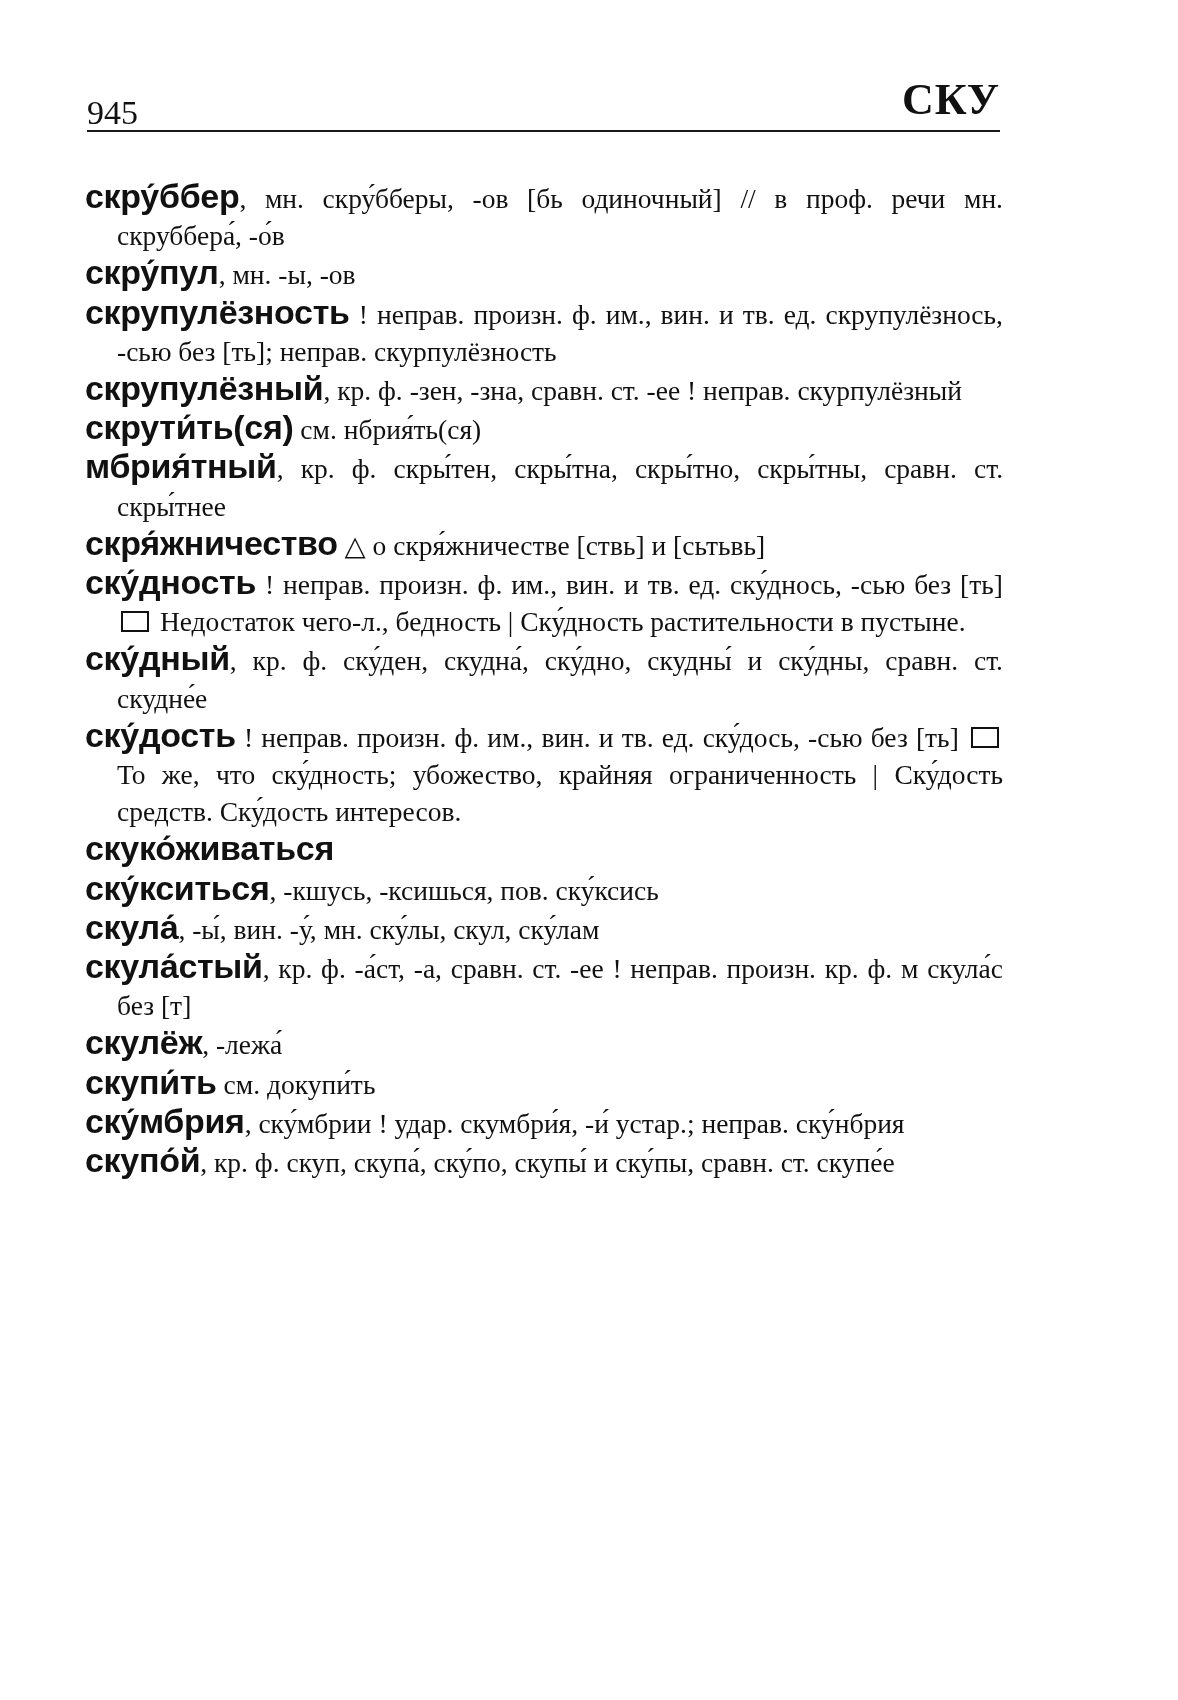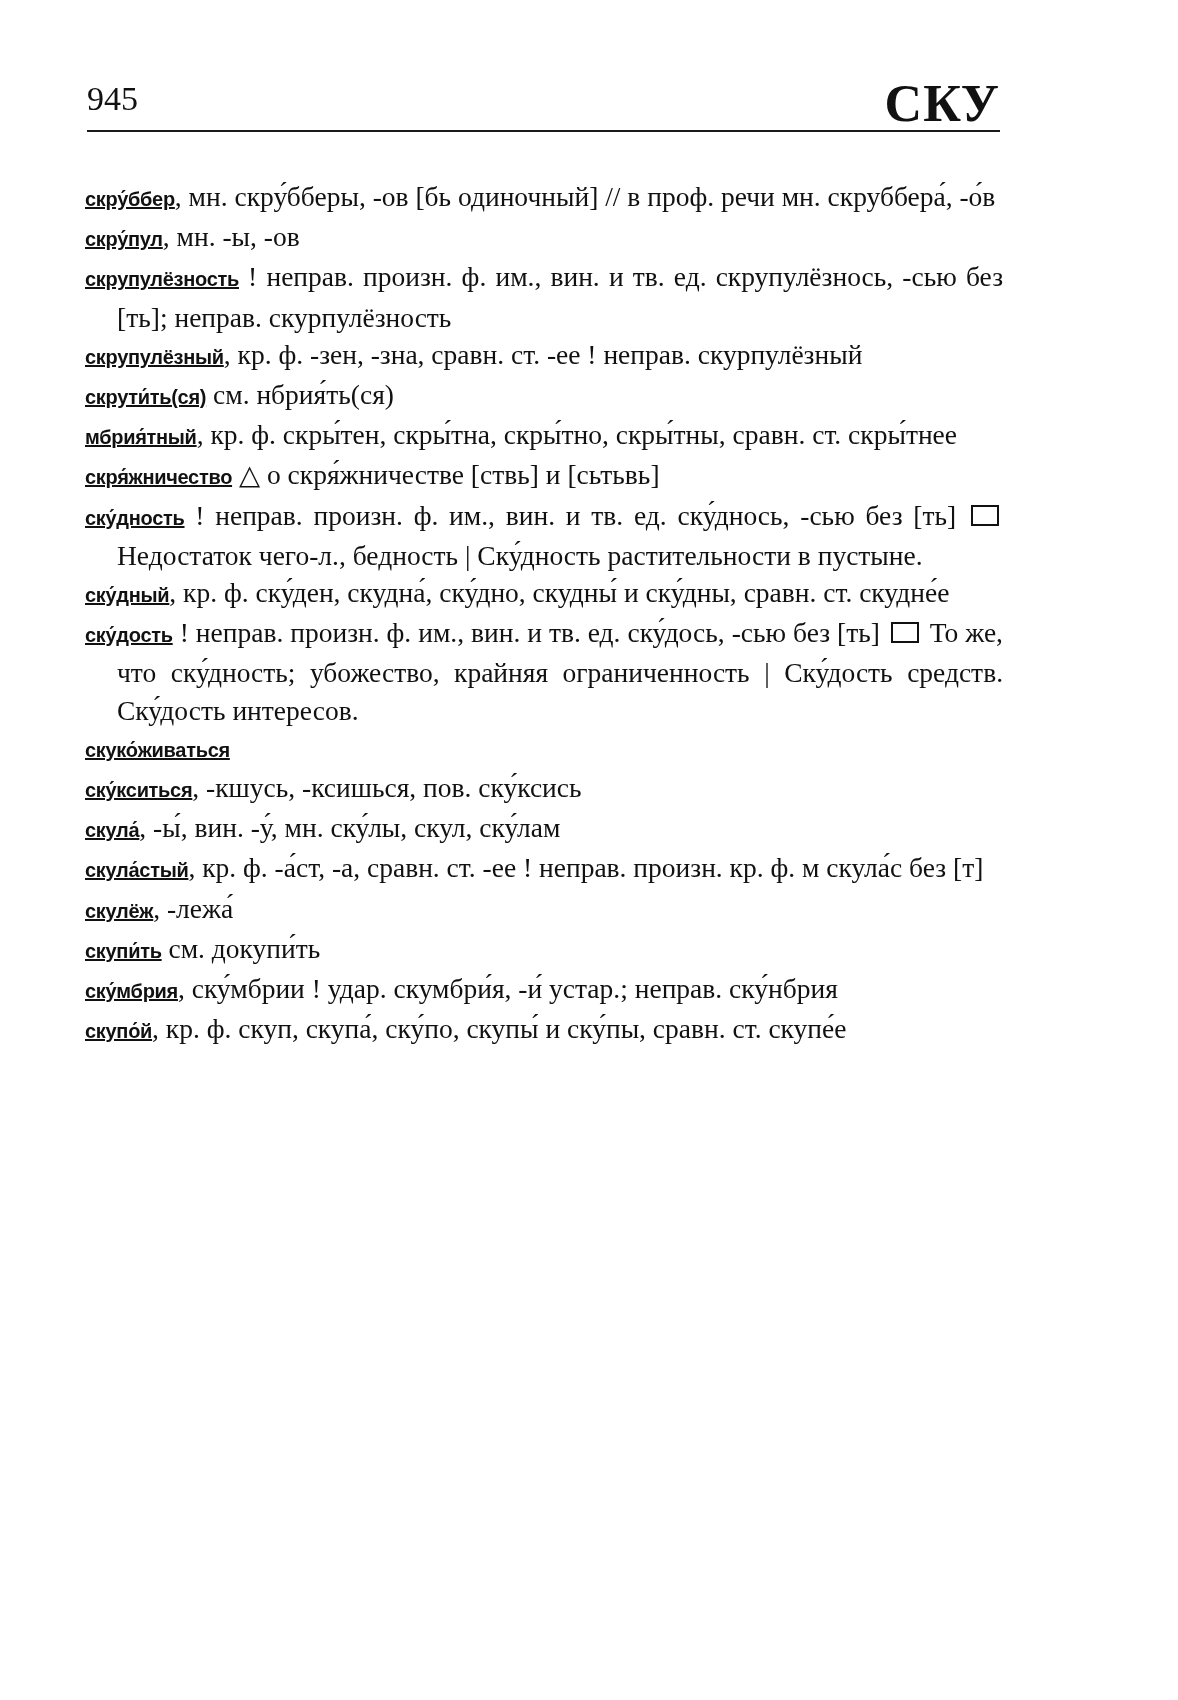--- a/index.html
+++ b/index.html
@@ -5,40 +5,40 @@
   html, body { margin: 0; padding: 0; background: #ffffff; }
   body {
     width: 1178px; height: 1700px; overflow: hidden; position: relative;
     font-family: "Liberation Serif", "DejaVu Serif", serif;
     color: #111111;
   }
   .header {
     position: absolute; left: 87px; top: 74px; width: 913px; height: 56px;
   }
   .page-num {
-    position: absolute; left: 0; top: 6px;
+    position: absolute; left: 0; top: 20px;
     font-size: 34px; letter-spacing: 0px;
   }
   .running-head {
     position: absolute; right: 0; top: 0;
-    font-size: 52px; font-weight: bold; letter-spacing: 1px; font-family: Liberation Serif, serif;
+    font-size: 44px; font-weight: bold; letter-spacing: 1px; font-family: Liberation Serif, serif;
   }
   .rule {
     position: absolute; left: 87px; top: 130px; width: 913px; height: 2px;
     background: #1a1a1a;
   }
   .entries {
     position: absolute; left: 85px; top: 178px; width: 918px;
     font-size: 27.5px; line-height: 37.2px;
   }
   .entry {
     padding-left: 32px; text-indent: -32px;
     text-align: justify;
   }
-  .hw { font-weight: bold; font-family: "Liberation Sans", "DejaVu Sans", sans-serif; font-size: 20px; letter-spacing: -0.3px; text-decoration: underline; }
+  .hw { font-weight: bold; font-family: "Liberation Sans", "DejaVu Sans", sans-serif; font-size: 34px; letter-spacing: -0.3px; }
   .it { }
   .box {
     display: inline-block; width: 24px; height: 17px; border: 2px solid #111;
     vertical-align: -1px; margin: 0 4px; text-indent: 0;
   }
   .seg { }
 </style>
 </head>
 <body>
 

